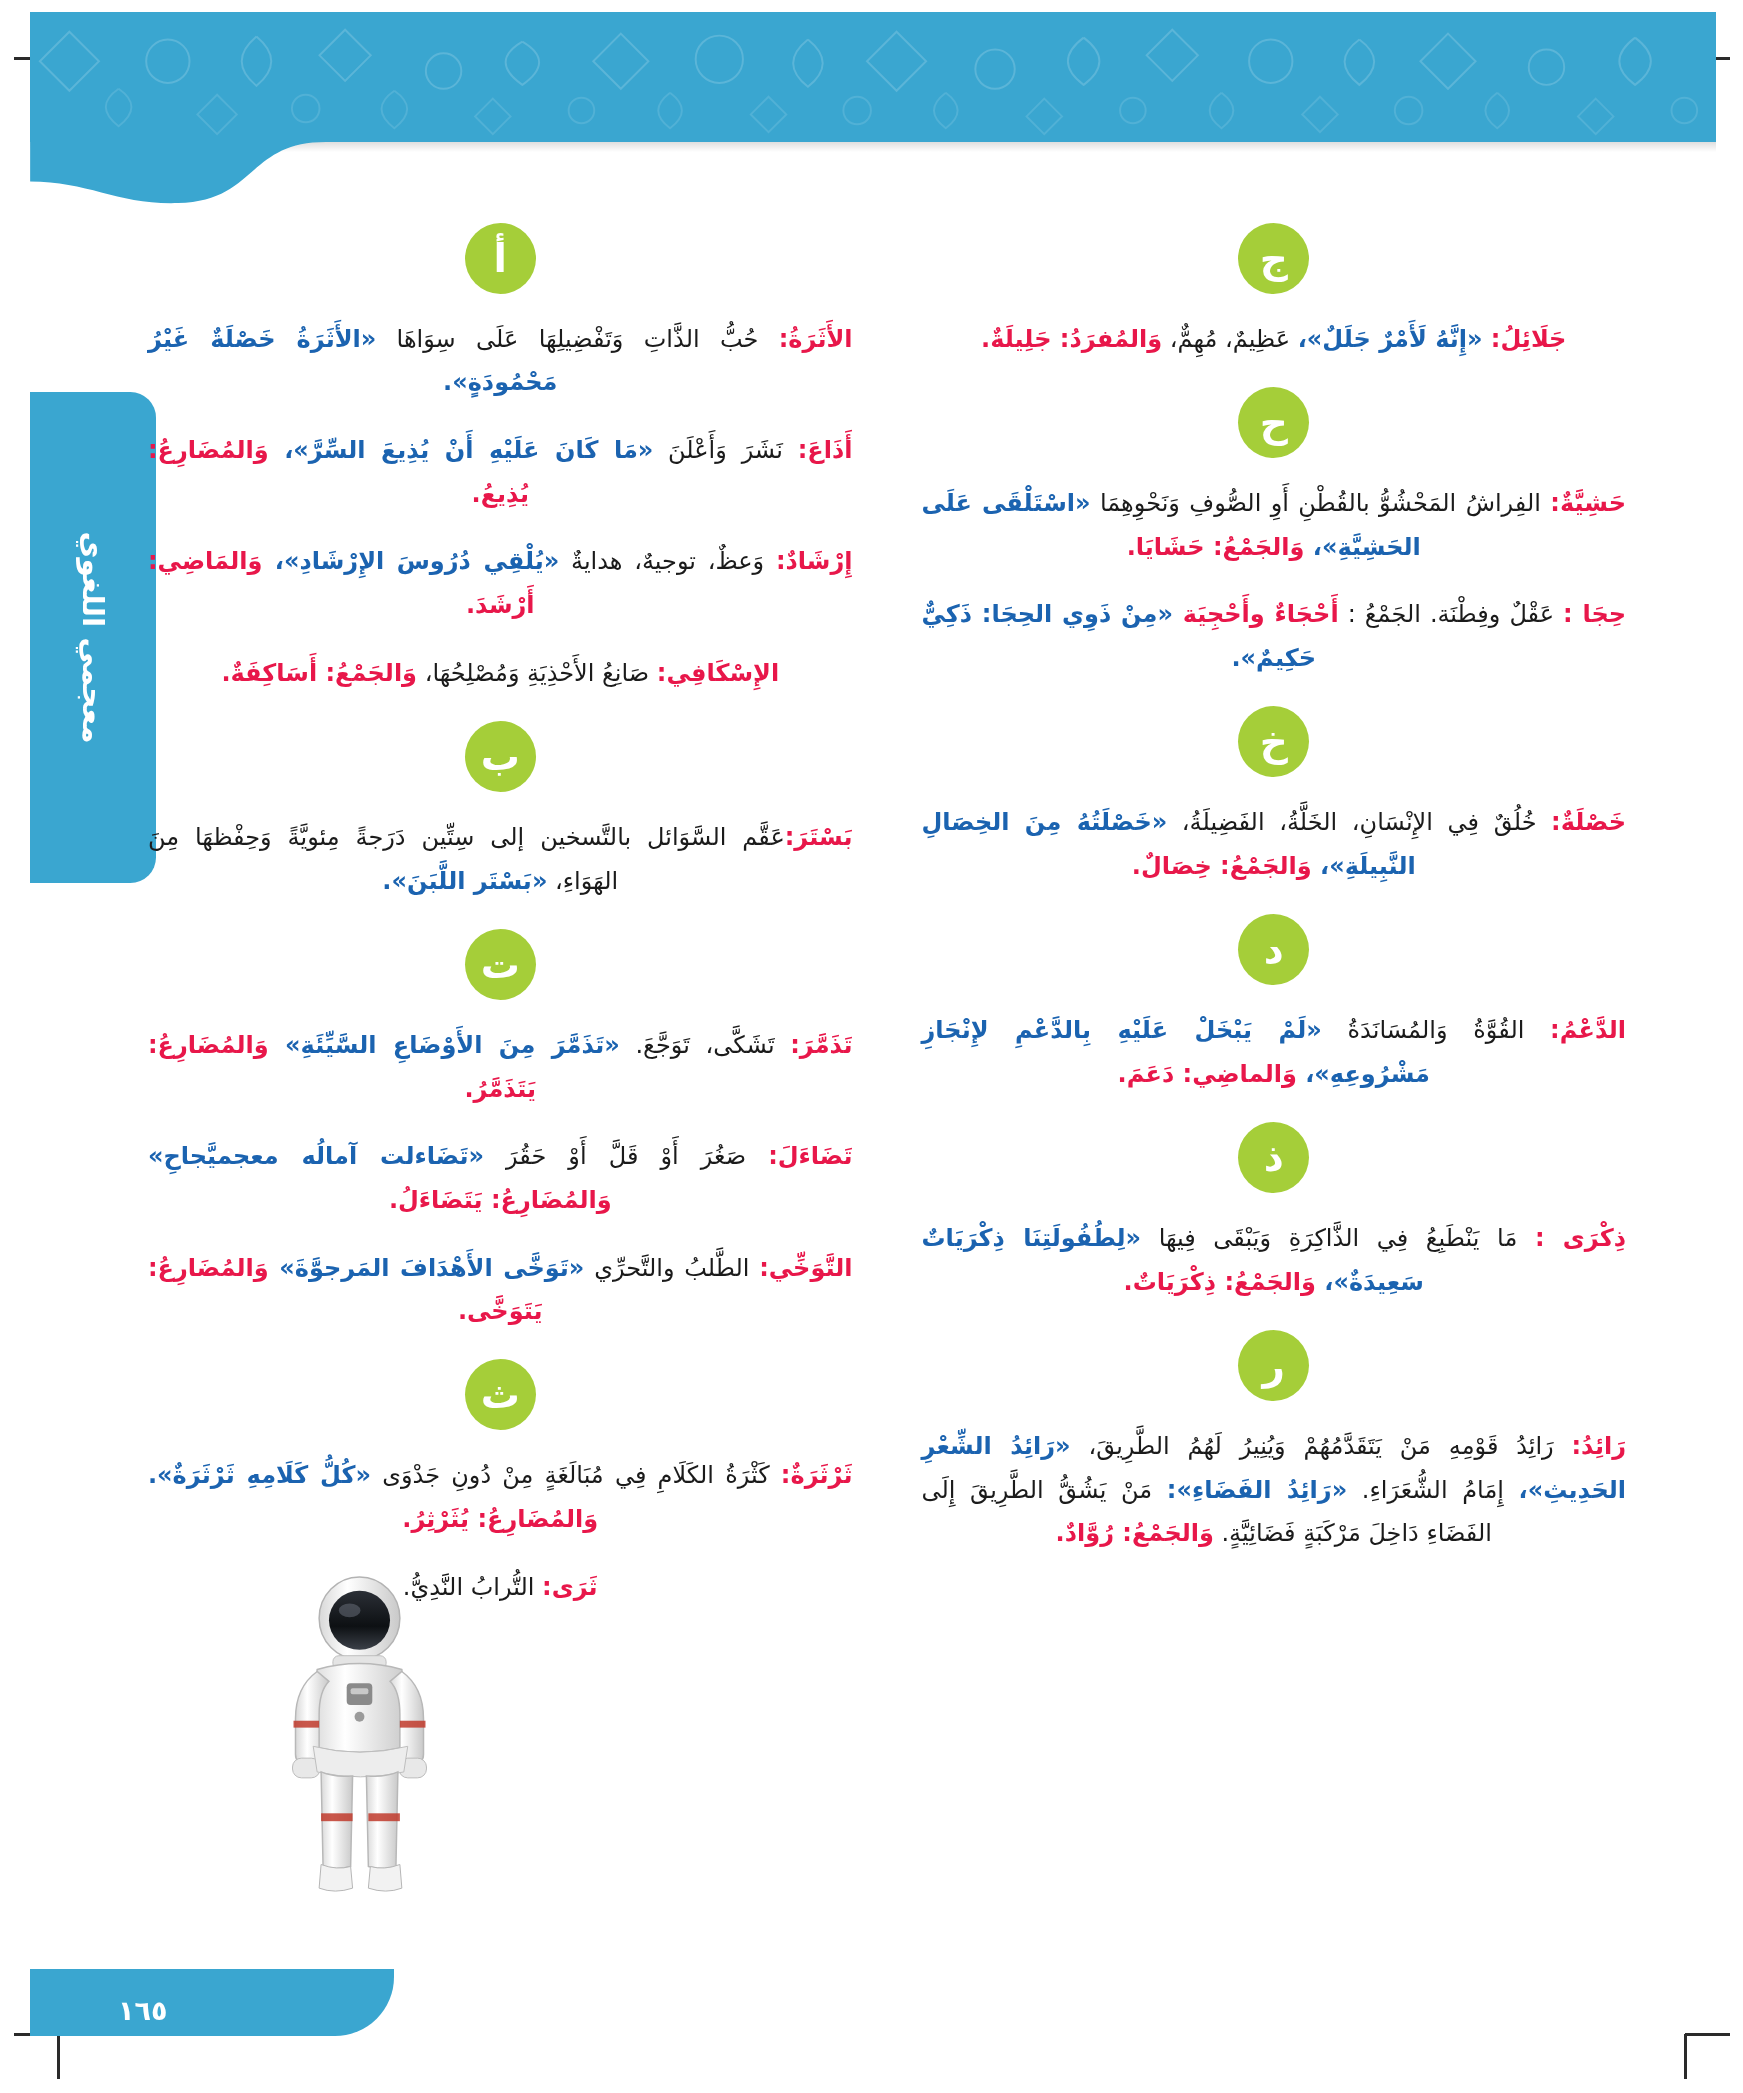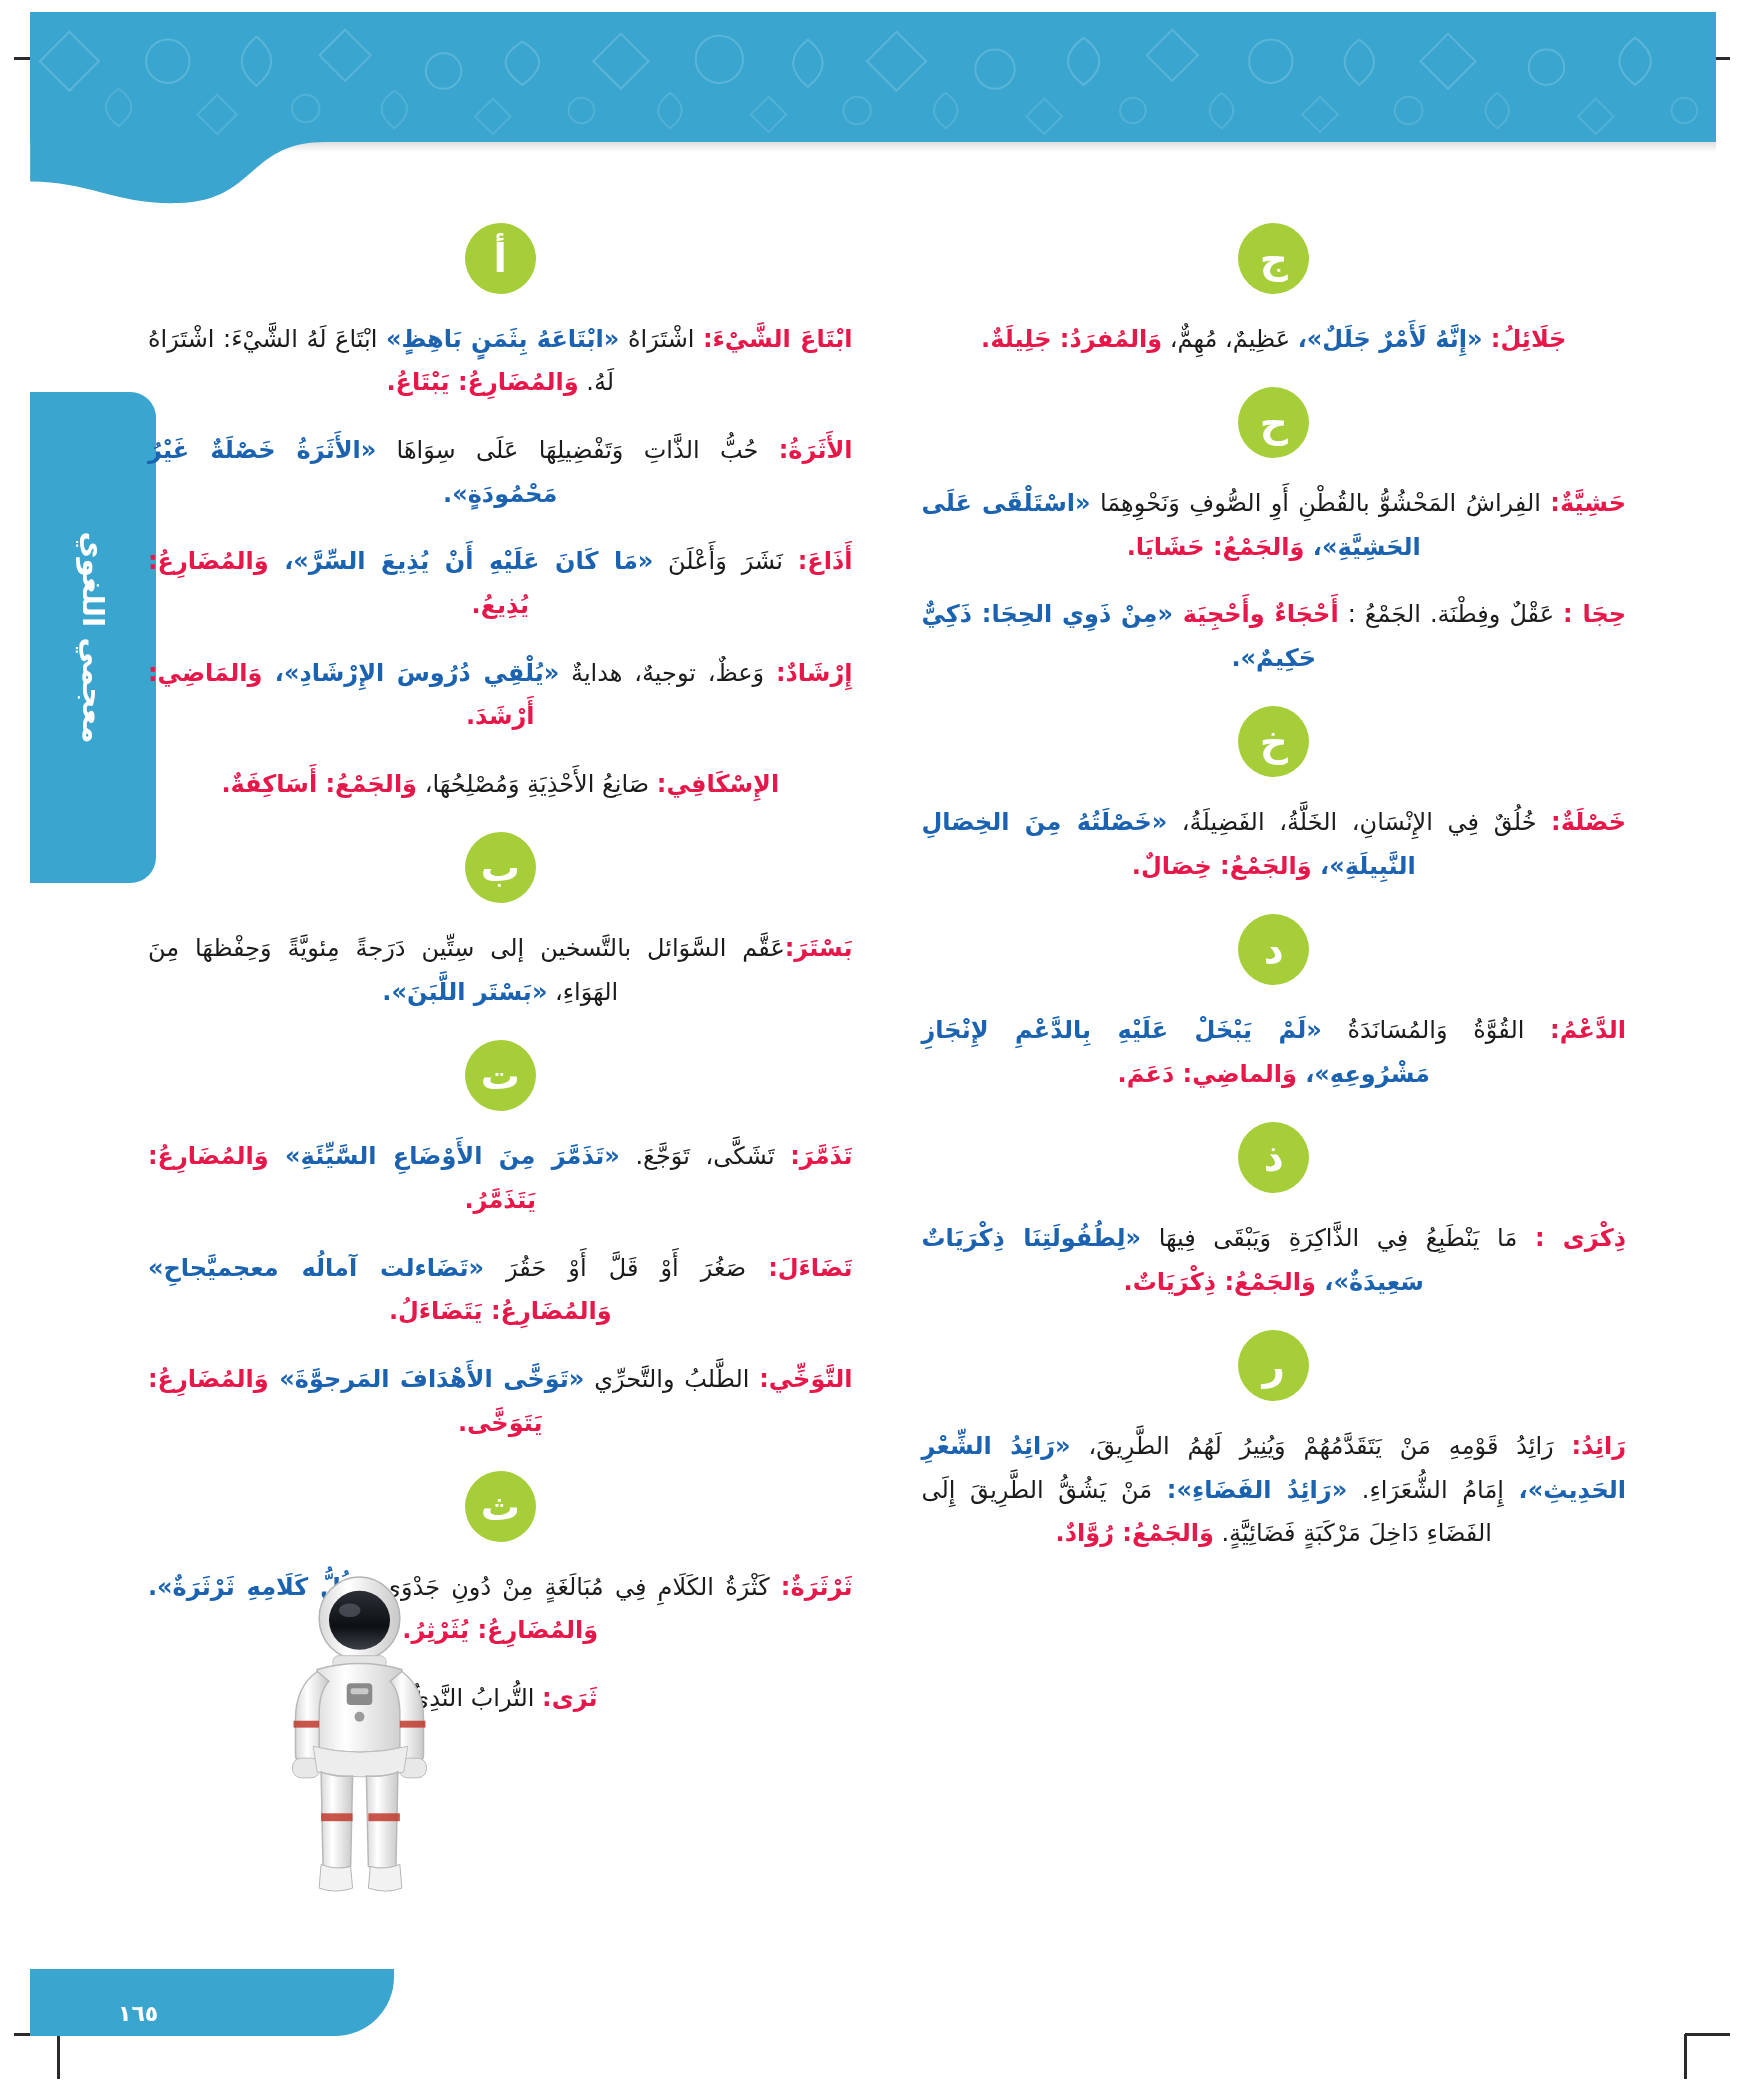--- a/index.html
+++ b/index.html
@@ -111,21 +111,21 @@
     width: 59px;
     height: 67px;
     background: #3aa6d0;
     border-bottom-right-radius: 59px;
   }
   .page-number {
     position: absolute;
     left: 118px;
     bottom: 67px;
     color: #ffffff;
-    font-size: 22px;
+    font-size: 27px;
     font-weight: bold;
     z-index: 5;
     direction: rtl;
   }
 
   
   .ministry-logo {
     position: absolute;
     left: 95px;
     bottom: 148px;
@@ -273,21 +273,20 @@
     <path d="M0 0 H300 C220 0 230 60 150 62 C90 64 60 40 0 40 Z" fill="#3aa6d0"></path>
   </svg>
 
   <div class="side-tab">
     <div class="side-tab-label">معجمي اللغوي</div>
   </div>
 
   <div class="content">
     <div class="column" id="col-right">
         <div class="letter-badge">أ</div>
-        <p class="entry"><span class="head">ابْتَاعَ الشَّيْءَ:</span><span> اشْتَرَاهُ </span><span class="ex">«ابْتَاعَهُ بِثَمَنٍ بَاهِظٍ»</span><span> ابْتَاعَ لَهُ الشَّيْءَ: اشْتَرَاهُ لَهُ. </span><span class="head">وَالمُضَارِعُ: يَبْتَاعُ.</span></p>
         <p class="entry"><span class="head">الأَثَرَةُ:</span><span> حُبُّ الذَّاتِ وَتَفْضِيلِهَا عَلَى سِوَاهَا </span><span class="ex">«الأَثَرَةُ خَصْلَةٌ غَيْرُ مَحْمُودَةٍ».</span></p>
         <p class="entry"><span class="head">أَذَاعَ:</span><span> نَشَرَ وَأَعْلَنَ </span><span class="ex">«مَا كَانَ عَلَيْهِ أَنْ يُذِيعَ السِّرَّ»،</span><span class="head"> وَالمُضَارِعُ: يُذِيعُ.</span></p>
         <p class="entry"><span class="head">إِرْشَادٌ:</span><span> وَعظٌ، توجيهٌ، هدايةٌ </span><span class="ex">«يُلْقِي دُرُوسَ الإِرْشَادِ»،</span><span class="head"> وَالمَاضِي: أَرْشَدَ.</span></p>
         <p class="entry"><span class="head">الإِسْكَافِي:</span><span> صَانِعُ الأَحْذِيَةِ وَمُصْلِحُهَا، </span><span class="head">وَالجَمْعُ: أَسَاكِفَةٌ.</span></p>
         <div class="letter-badge">ب</div>
         <p class="entry"><span class="head">بَسْتَرَ:</span><span>عَقَّم السَّوَائل بالتَّسخين إلى سِتِّين دَرَجةً مِئويَّةً وَحِفْظهَا مِنَ الهَوَاءِ، </span><span class="ex">«بَسْتَر اللَّبَنَ».</span></p>
         <div class="letter-badge">ت</div>
         <p class="entry"><span class="head">تَذَمَّرَ:</span><span> تَشَكَّى، تَوَجَّعَ. </span><span class="ex">«تَذَمَّرَ مِنَ الأَوْضَاعِ السَّيِّئَةِ»</span><span class="head"> وَالمُضَارِعُ: يَتَذَمَّرُ.</span></p>
         <p class="entry"><span class="head">تَضَاءَلَ:</span><span> صَغُرَ أَوْ قَلَّ أَوْ حَقُرَ </span><span class="ex">«تَضَاءلت آمالُه معجميَّجاحِ»</span><span class="head"> وَالمُضَارِعُ: يَتَضَاءَلُ.</span></p>
         <p class="entry"><span class="head">التَّوَخِّي:</span><span> الطَّلبُ والتَّحرِّي </span><span class="ex">«تَوَخَّى الأَهْدَافَ المَرجوَّةَ»</span><span class="head"> وَالمُضَارِعُ: يَتَوَخَّى.</span></p>

